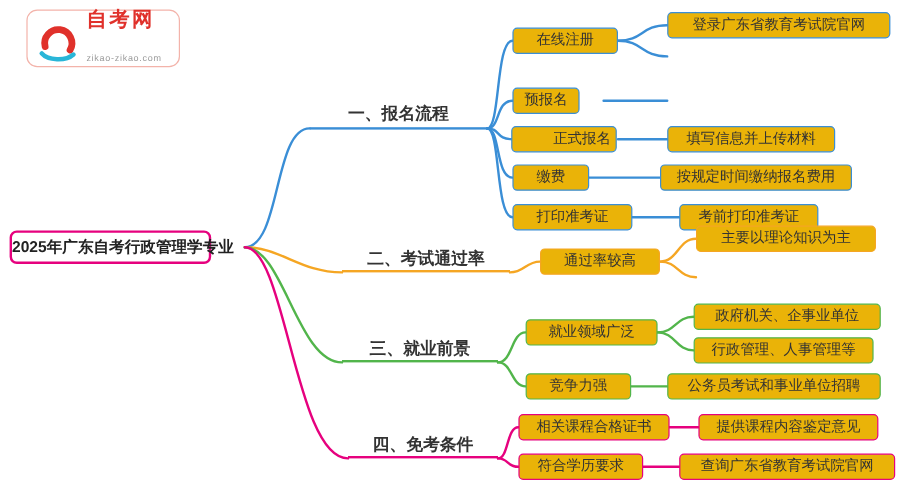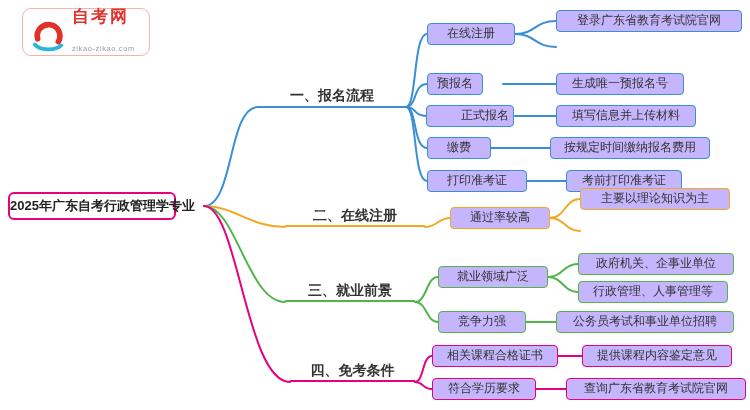--- a/index.html
+++ b/index.html
@@ -39,21 +39,21 @@
   .lvl1{
     position:absolute;height:20px;box-sizing:content-box;
     font-size:14px;font-weight:bold;color:#333;text-align:center;line-height:20px;
     border-bottom:2px solid;white-space:nowrap;
   }
   .u1{border-bottom-color:var(--c1);} .u2{border-bottom-color:var(--c2);}
   .u3{border-bottom-color:var(--c3);} .u4{border-bottom-color:var(--c4);}
 
   
   .box{
-    position:absolute;height:22px;box-sizing:border-box;background:#c4b5fd;
+    position:absolute;height:22px;box-sizing:border-box;background:#eab308;
     border:1.5px solid;border-radius:4px;
     font-size:12px;color:#333;text-align:center;line-height:19px;white-space:nowrap;
     overflow:hidden;padding:0 4px;
   }
   .c1{border-color:var(--c1);} .c2{border-color:var(--c2);}
   .c3{border-color:var(--c3);} .c4{border-color:var(--c4);}
 </style>
 </head>
 <body>
 
@@ -103,32 +103,31 @@
     </span>
     <span class="logo-txt">
       <span class="logo-title">自考网</span>
       <span class="logo-domain">zikao-zikao.com</span>
     </span>
   </div>
 
   <div class="root">2025年广东自考行政管理学专业</div>
 
   <div class="lvl1 u1" style="left:258px;top:86px;width:148px;font-family:Liberation Mono, monospace;">一、报名流程</div>
-  <div class="lvl1 u2" style="left:285px;top:205px;width:140px;">二、在线注册</div>
+  <div class="lvl1 u2" style="left:285px;top:205px;width:140px;">二、考试通过率</div>
   <div class="lvl1 u3" style="left:285px;top:280px;width:130px;">三、就业前景</div>
   <div class="lvl1 u4" style="left:290px;top:360px;width:125px;">四、免考条件</div>
 
   <div class="box c1" style="left:427px;top:23px;width:88px;">在线注册</div>
   <div class="box c1" style="left:427px;top:73px;width:56px;">预报名</div>
   <div class="box c1" style="left:426px;top:105px;width:88px;padding-left:34px;">正式报名</div>
   <div class="box c1" style="left:427px;top:137px;width:64px;">缴费</div>
   <div class="box c1" style="left:427px;top:170px;width:100px;">打印准考证</div>
 
   <div class="box c1" style="left:556px;top:10px;width:186px;">登录广东省教育考试院官网</div>
-  <div class="box c1" style="left:556px;top:73px;width:128px;">生成唯一预报名号</div>
   <div class="box c1" style="left:556px;top:105px;width:140px;">填写信息并上传材料</div>
   <div class="box c1" style="left:550px;top:137px;width:160px;">按规定时间缴纳报名费用</div>
   <div class="box c1" style="left:566px;top:170px;width:116px;">考前打印准考证</div>
 
   <div class="box c2" style="left:450px;top:207px;width:100px;">通过率较高</div>
   <div class="box c2" style="left:580px;top:188px;width:150px;">主要以理论知识为主</div>
 
   <div class="box c3" style="left:438px;top:266px;width:110px;">就业领域广泛</div>
   <div class="box c3" style="left:578px;top:253px;width:156px;">政府机关、企事业单位</div>
   <div class="box c3" style="left:578px;top:281px;width:150px;">行政管理、人事管理等</div>

